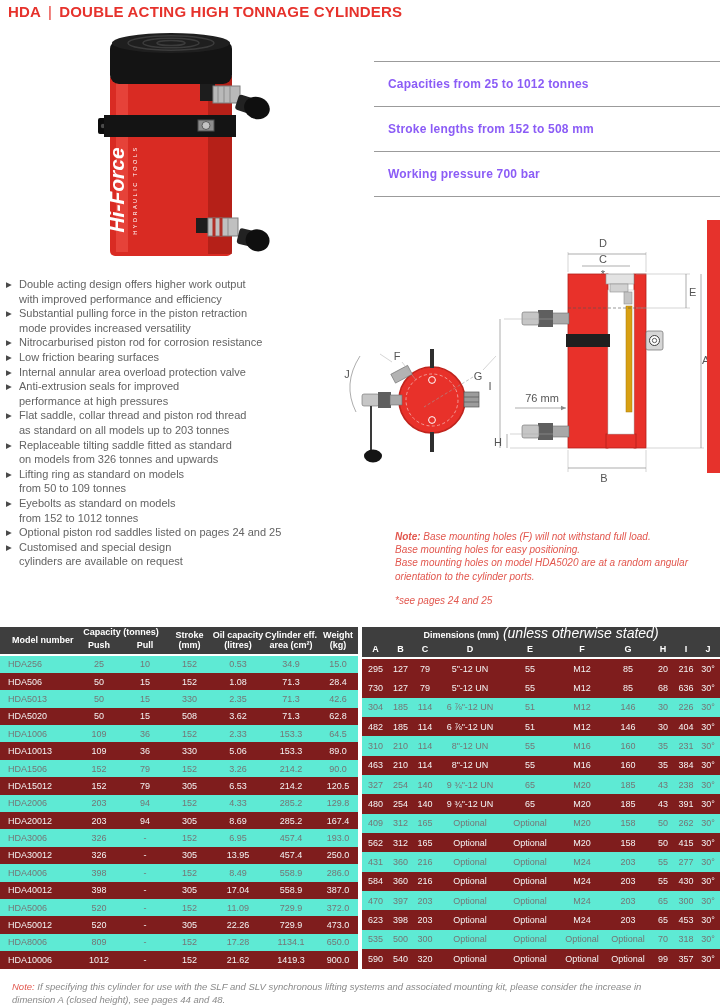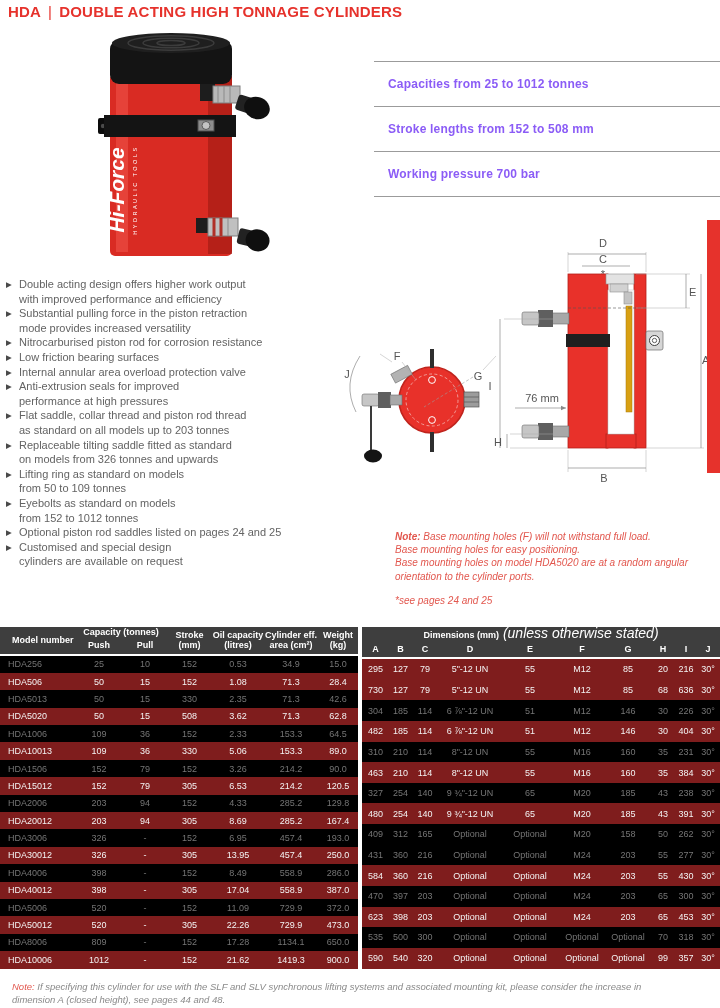--- a/index.html
+++ b/index.html
@@ -33,21 +33,21 @@
     color:#e2574e;line-height:13.2px;margin-top:40px;}
   .side-note .see{margin-top:11px;}
   .note-label{font-weight:bold;}
   
   .table-wrap{position:absolute;left:0;top:627px;width:720px;display:flex;gap:4px;}
   table.spec{border-collapse:collapse;table-layout:fixed;width:358px;font-size:9px;}
   table.spec th{background:#3e3e3e;color:#fff;font-weight:bold;font-size:9px;padding:0;line-height:10.5px;}
   table.spec thead .sub th{height:16px;}
   table.spec td{height:17.4px;padding:0;text-align:center;color:#757575;}
   table.spec tbody tr:first-child td{border-top:2px solid #fff;}
-  tr.light{background:#000000;}
+  tr.light{background:#5eead4;}
   tr.dark{background:#7f1d1d;}
   tr.dark td{color:#f4f4f4;}
   .ltable td:first-child{text-align:left;padding-left:8px;}
   .dims-span{font-size:9.5px;}
   .dims-span .small{font-weight:normal;font-style:italic;font-size:14px;}
   
   .footer-note{position:absolute;left:12px;top:981px;width:714px;font-size:9.5px;font-style:italic;
     color:#8a8a8a;line-height:12.5px;}
   .footer-note .note-label{color:#e2574e;font-weight:normal;}
 </style>
@@ -563,20 +563,32 @@
           <td>312</td>
           <td>165</td>
           <td>Optional</td>
           <td>Optional</td>
           <td>M20</td>
           <td>158</td>
           <td>50</td>
           <td>262</td>
           <td>30°</td>
         </tr>
+        <tr class="dark">
+          <td>562</td>
+          <td>312</td>
+          <td>165</td>
+          <td>Optional</td>
+          <td>Optional</td>
+          <td>M20</td>
+          <td>158</td>
+          <td>50</td>
+          <td>415</td>
+          <td>30°</td>
+        </tr>
         <tr class="light">
           <td>431</td>
           <td>360</td>
           <td>216</td>
           <td>Optional</td>
           <td>Optional</td>
           <td>M24</td>
           <td>203</td>
           <td>55</td>
           <td>277</td>

